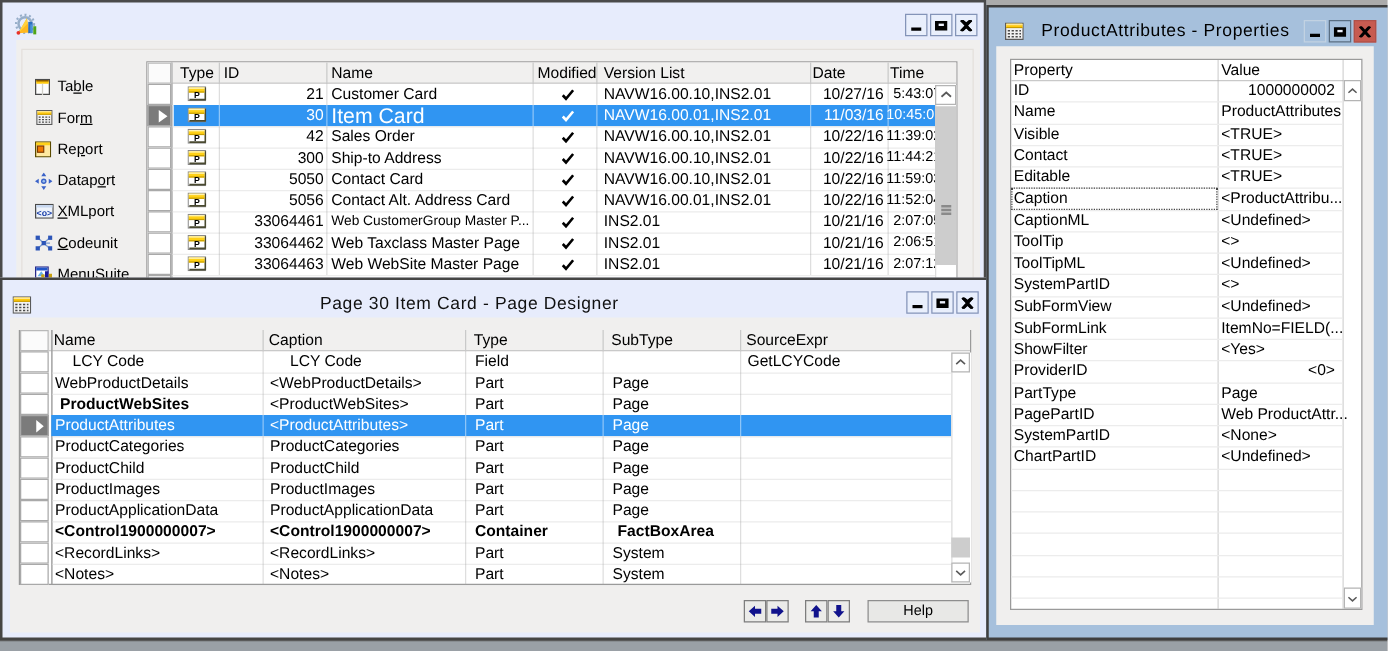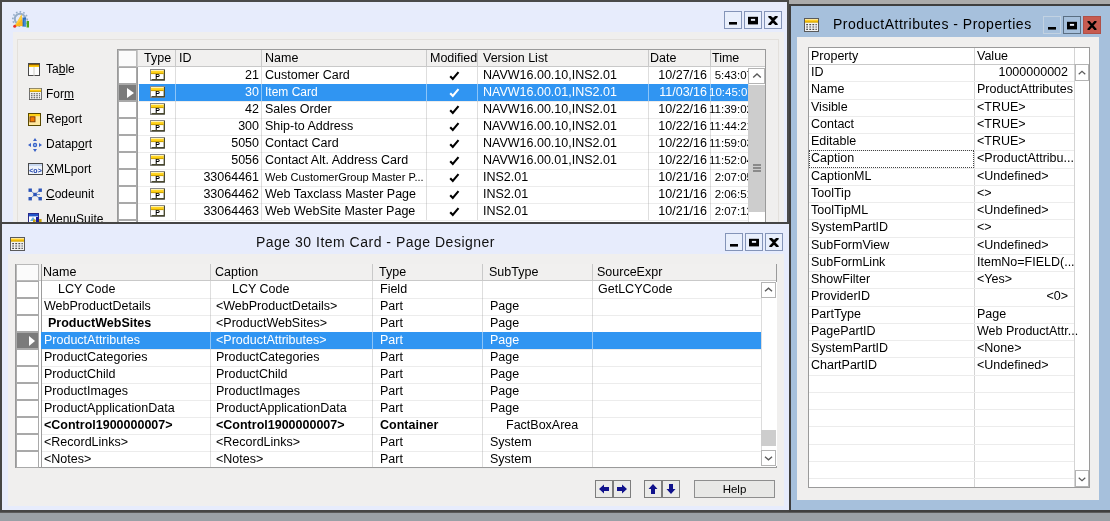--- a/index.html
+++ b/index.html
@@ -160,21 +160,21 @@
 <svg class="a" style="left:148px;top:84px" width="15" height="12" viewBox="0 0 15 12">
 <rect x="0.5" y="0.5" width="14" height="11" fill="#fff" stroke="#8a8a8a"></rect>
 <rect x="1.5" y="10" width="13" height="1.4" fill="#4a4a30"></rect>
 <rect x="13.6" y="1" width="1.4" height="10" fill="#4a4a30"></rect>
 <rect x="1" y="1" width="12.6" height="4" fill="#ffd117"></rect>
 <rect x="1" y="1" width="12.6" height="1.1" fill="#fff3b0"></rect>
 <rect x="1" y="4.1" width="12.6" height="1" fill="#caa000"></rect>
 <text x="7.6" y="9.8" font-family="Liberation Sans,sans-serif" font-size="7" font-weight="bold" fill="#000" text-anchor="middle">P</text>
 </svg>
 <div class="gridtxt" style="left:175px;top:82px;width:82px;text-align:right;color:#fff">30</div>
-<div class="gridtxt" style="left:263px;top:82px;color:#fff;font-size:12px">Item Card</div>
+<div class="gridtxt" style="left:263px;top:82px;color:#fff;font-size:17px">Item Card</div>
 <svg class="a" style="left:447px;top:86px" width="11" height="10" viewBox="0 0 11 10">
       <path d="M1.2 5.2 L3.8 8 L9.5 1.2" fill="none" stroke="#fff" stroke-width="2.1"></path>
     </svg>
 <div class="gridtxt" style="left:481px;top:82px;color:#fff">NAVW16.00.01,INS2.01</div>
 <div class="gridtxt" style="left:643px;top:82px;width:62px;text-align:right;color:#fff">11/03/16</div>
 <div class="gridtxt" style="left:707px;top:82px;width:44px;text-align:right;color:#fff;font-size:11.5px">10:45:07</div>
 <div class="hline" style="left:136px;top:99px;width:610px;background:#ececec"></div>
 <div class="selcell" style="left:116px;top:99px;width:19px;height:17px;background:#fff"></div>
 <svg class="a" style="left:148px;top:101px" width="15" height="12" viewBox="0 0 15 12">
 <rect x="0.5" y="0.5" width="14" height="11" fill="#fff" stroke="#8a8a8a"></rect>
@@ -447,21 +447,21 @@
 <div class="gridtxt" style="left:42px;top:176px;color:#000;font-weight:normal">ProductApplicationData</div>
 <div class="gridtxt" style="left:214px;top:176px;color:#000;font-weight:normal">ProductApplicationData</div>
 <div class="gridtxt" style="left:378px;top:176px;color:#000;font-weight:normal">Part</div>
 <div class="gridtxt" style="left:488px;top:176px;color:#000;font-weight:normal">Page</div>
 <div class="gridtxt" style="left:596px;top:176px;color:#000;font-weight:normal"></div>
 <div class="hline" style="left:40px;top:193px;width:719px;background:#ececec"></div>
 <div class="selcell" style="left:14px;top:193px;width:23px;height:17px;background:#fff"></div>
 <div class="gridtxt" style="left:42px;top:193px;color:#000;font-weight:bold">&lt;Control1900000007&gt;</div>
 <div class="gridtxt" style="left:214px;top:193px;color:#000;font-weight:bold">&lt;Control1900000007&gt;</div>
 <div class="gridtxt" style="left:378px;top:193px;color:#000;font-weight:bold">Container</div>
-<div class="gridtxt" style="left:504px;top:193px;color:#000;font-weight:normal">FactBoxArea</div>
+<div class="gridtxt" style="left:492px;top:193px;color:#000;font-weight:bold">FactBoxArea</div>
 <div class="gridtxt" style="left:596px;top:193px;color:#000;font-weight:bold"></div>
 <div class="hline" style="left:40px;top:210px;width:719px;background:#ececec"></div>
 <div class="selcell" style="left:14px;top:210px;width:23px;height:17px;background:#fff"></div>
 <div class="gridtxt" style="left:42px;top:210px;color:#000;font-weight:normal">&lt;RecordLinks&gt;</div>
 <div class="gridtxt" style="left:214px;top:210px;color:#000;font-weight:normal">&lt;RecordLinks&gt;</div>
 <div class="gridtxt" style="left:378px;top:210px;color:#000;font-weight:normal">Part</div>
 <div class="gridtxt" style="left:488px;top:210px;color:#000;font-weight:normal">System</div>
 <div class="gridtxt" style="left:596px;top:210px;color:#000;font-weight:normal"></div>
 <div class="hline" style="left:40px;top:227px;width:719px;background:#ececec"></div>
 <div class="selcell" style="left:14px;top:227px;width:23px;height:17px;background:#fff"></div>

